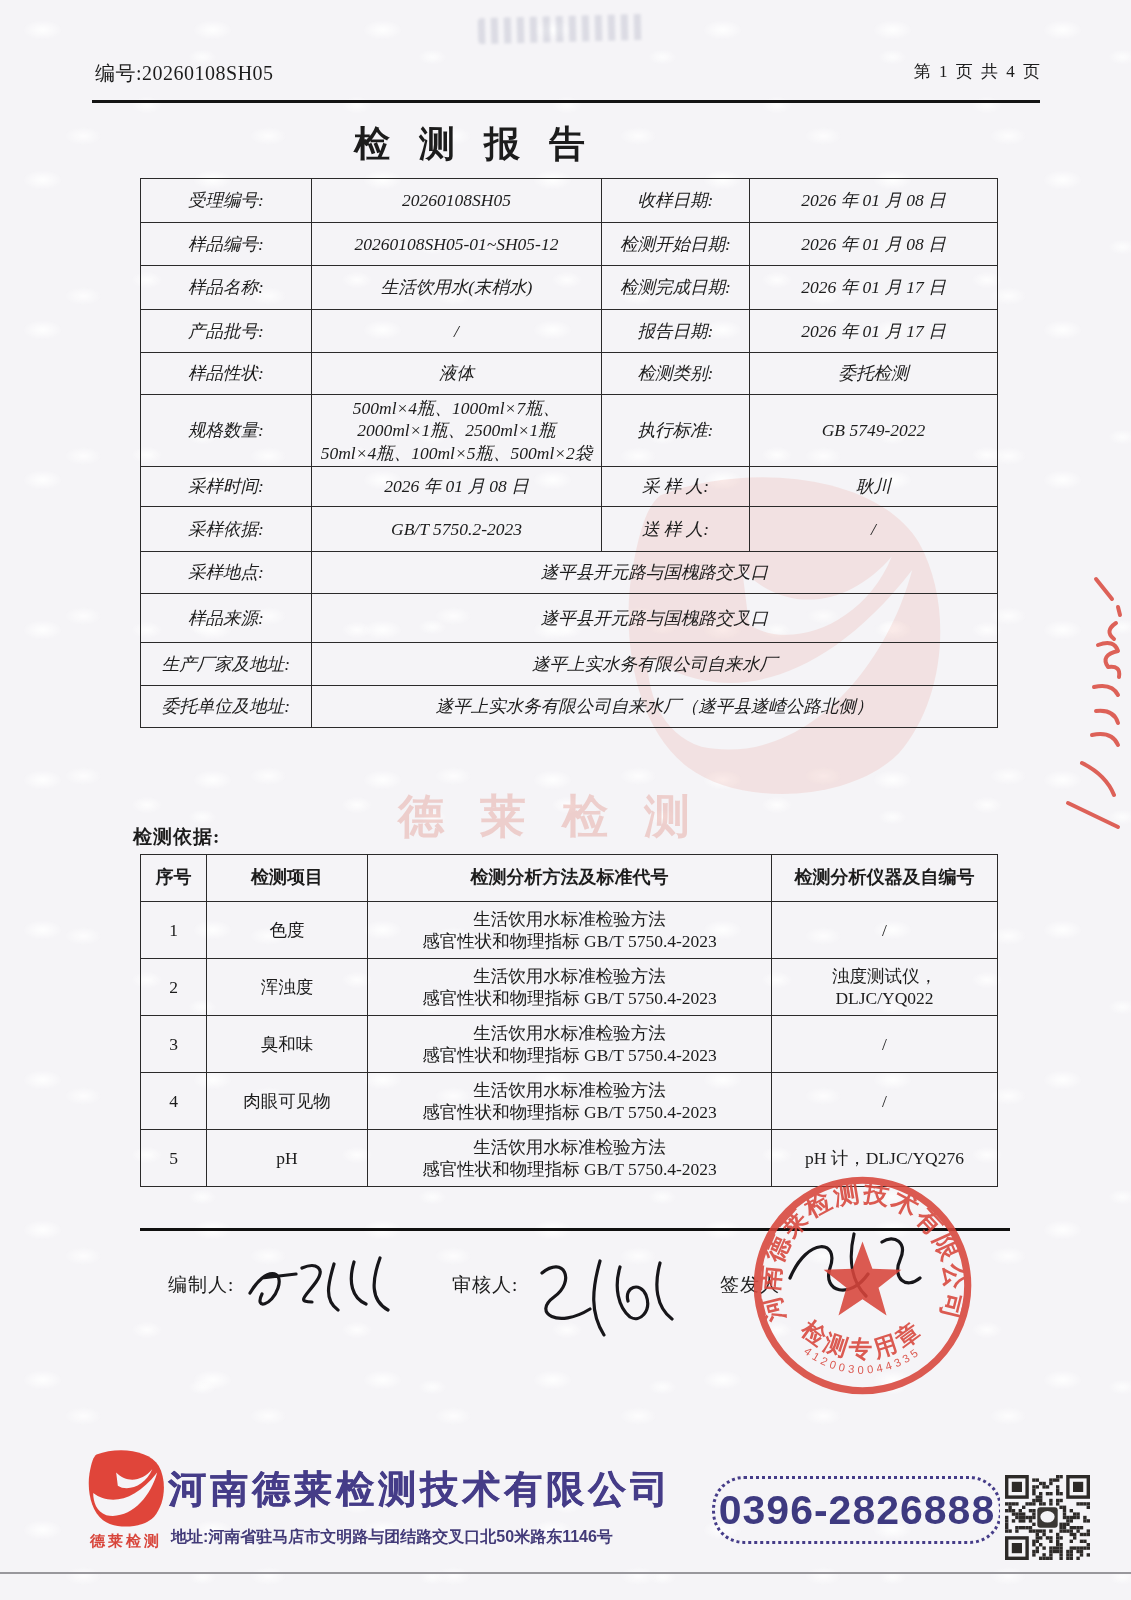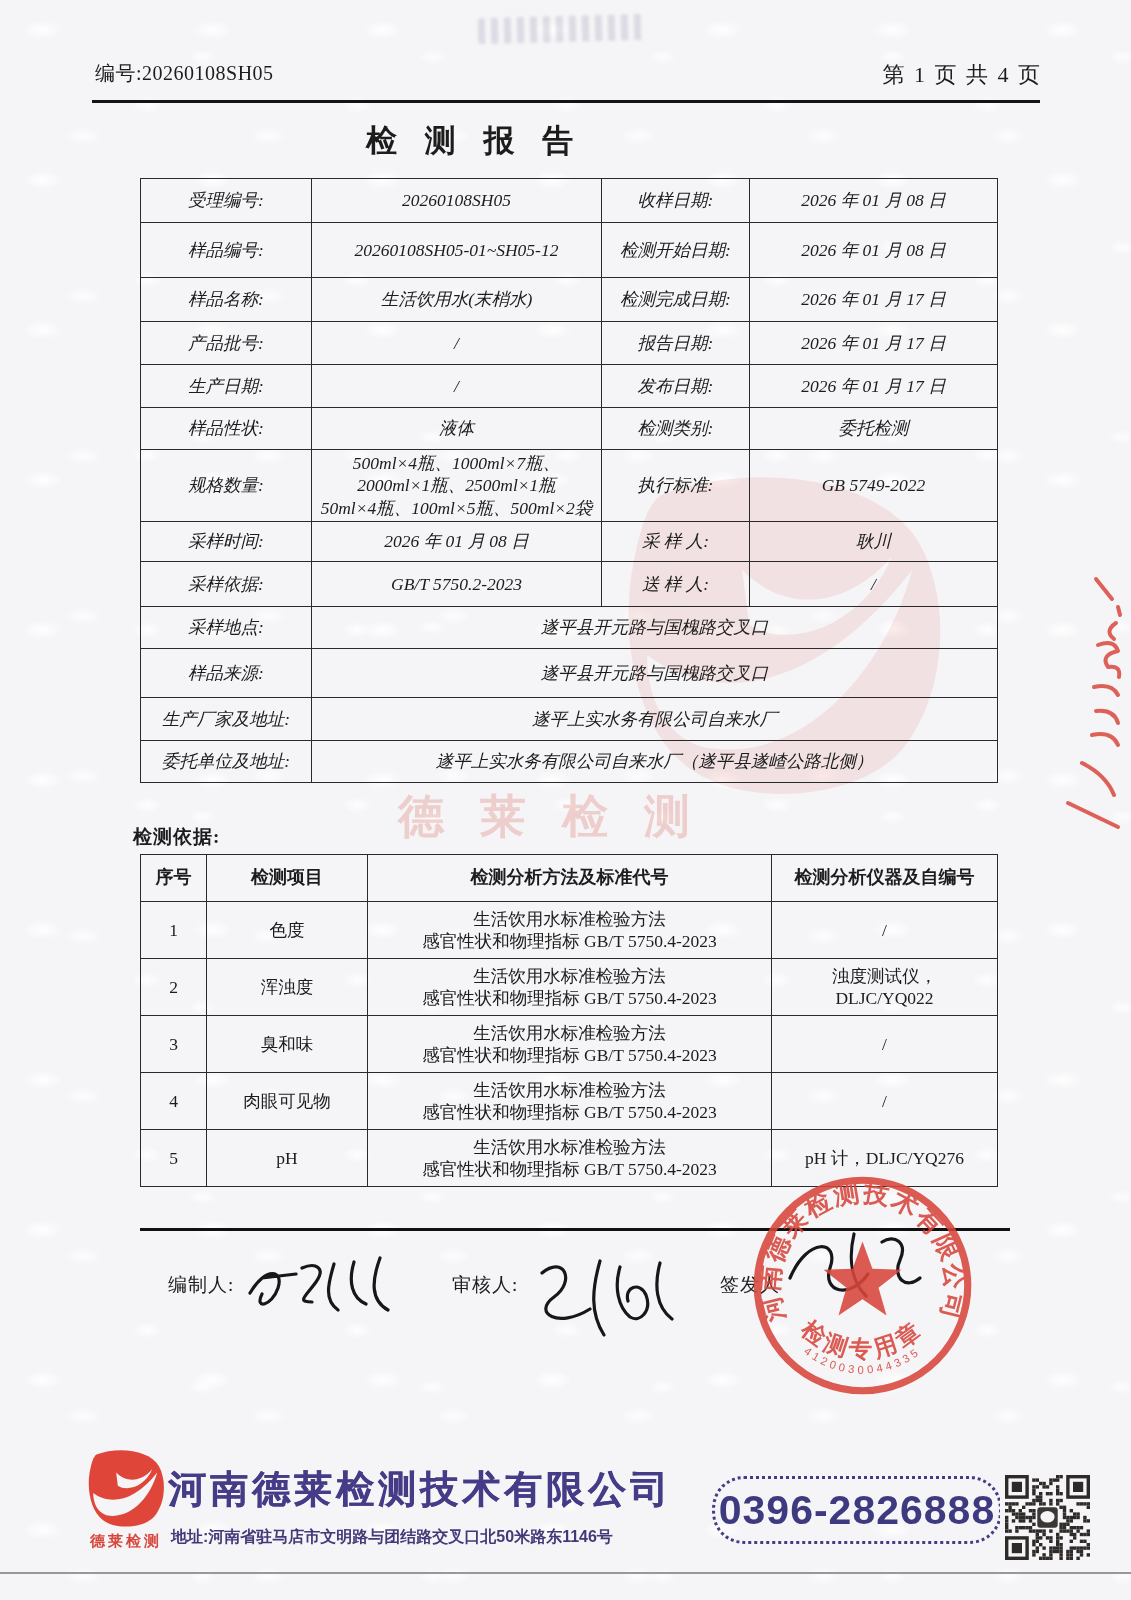--- a/index.html
+++ b/index.html
@@ -12,23 +12,23 @@
       radial-gradient(26px 13px at 45% 85%, rgba(255,255,255,.8), rgba(255,255,255,0) 70%),
       radial-gradient(20px 11px at 88% 30%, rgba(255,255,255,.8), rgba(255,255,255,0) 70%);
     background-size:170px 150px,210px 175px,185px 160px,230px 190px;
     font-family:"Liberation Serif","DejaVu Serif",serif;
     color:#1c1c1c;
   }
   .abs{position:absolute;}
 
   
   .doc-number{left:95px;top:60px;font-size:20px;letter-spacing:.5px;}
-  .page-indicator{left:870px;top:60px;width:172px;text-align:right;font-size:22px;letter-spacing:2px;}
+  .page-indicator{left:870px;top:60px;width:172px;text-align:right;font-size:17px;letter-spacing:2px;}
   .header-rule{left:92px;top:100px;width:948px;height:2.5px;background:#141414;}
-  .report-title{left:0;top:120px;width:949px;text-align:center;font-size:31px;font-weight:bold;letter-spacing:10px;}
+  .report-title{left:0;top:120px;width:949px;text-align:center;font-size:36px;font-weight:bold;letter-spacing:10px;}
 
   
   .smudge{left:478px;top:16px;width:168px;height:26px;opacity:.3;filter:blur(1.5px);
     background:repeating-linear-gradient(90deg, rgba(90,95,130,.55) 0 7px, rgba(90,95,130,0) 7px 13px);
     transform:rotate(-1.5deg);border-radius:4px;}
 
   
   table{border-collapse:collapse;table-layout:fixed;width:857px;}
   td,th{border:1.6px solid #2b2a2a;padding:2px 6px;text-align:center;vertical-align:middle;
     font-size:17.5px;line-height:1.28;white-space:pre-line;overflow:hidden;}
@@ -94,42 +94,36 @@
         <col style="width:148px">
         <col style="width:248px">
       </colgroup>
     <tbody>
         <tr style="height:44px">
           <td>受理编号:</td>
           <td>20260108SH05</td>
           <td>收样日期:</td>
           <td>2026 年 01 月 08 日</td>
         </tr>
-    <tr style="height:55px">
+    <tr style="height:43px">
           <td>样品编号:</td>
           <td>20260108SH05-01~SH05-12</td>
           <td>检测开始日期:</td>
           <td>2026 年 01 月 08 日</td>
         </tr>
     <tr style="height:44px">
           <td>样品名称:</td>
           <td>生活饮用水(末梢水)</td>
           <td>检测完成日期:</td>
           <td>2026 年 01 月 17 日</td>
         </tr>
     <tr style="height:43px">
           <td>产品批号:</td>
           <td>/</td>
           <td>报告日期:</td>
-          <td>2026 年 01 月 17 日</td>
-        </tr>
-    <tr style="height:43px">
-          <td>生产日期:</td>
-          <td>/</td>
-          <td>发布日期:</td>
           <td>2026 年 01 月 17 日</td>
         </tr>
     <tr style="height:42px">
           <td>样品性状:</td>
           <td>液体</td>
           <td>检测类别:</td>
           <td>委托检测</td>
         </tr>
     <tr style="height:70px">
           <td>规格数量:</td>

